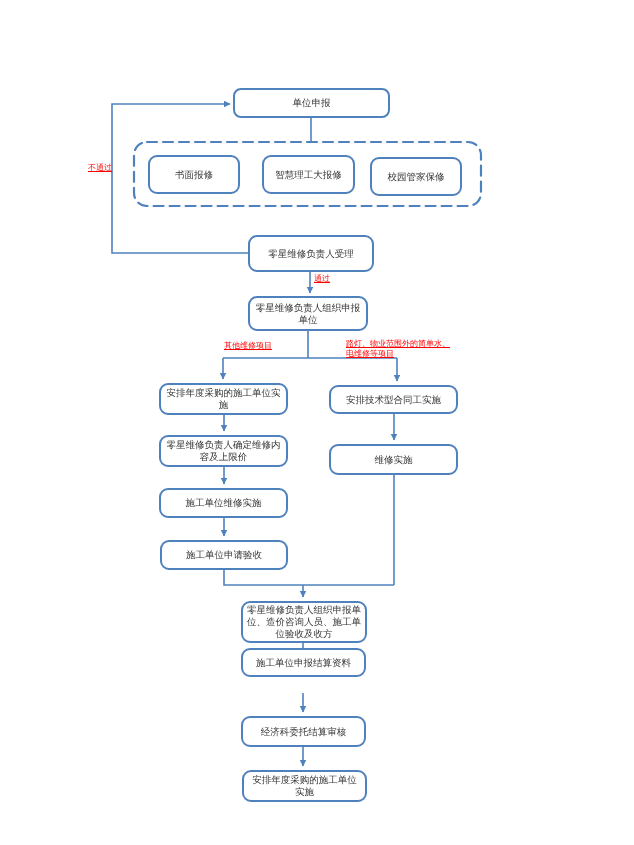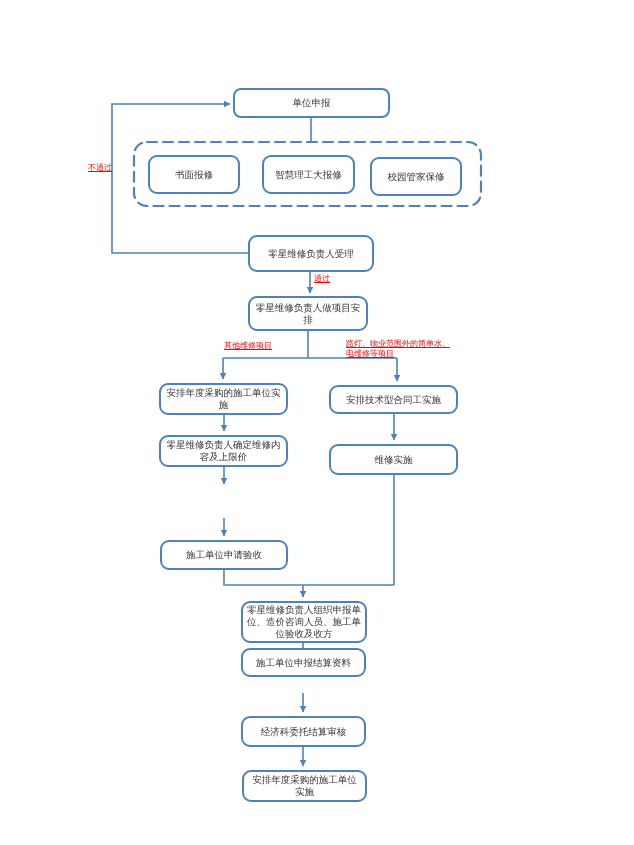--- a/index.html
+++ b/index.html
@@ -97,28 +97,29 @@
   </svg>
 
   <div class="node" style="left:233px;top:88px;width:157px;height:30px;border-radius:8px;">单位申报</div>
 
   <div class="node" style="left:148px;top:155px;width:92px;height:39px;">书面报修</div>
   <div class="node" style="left:262px;top:155px;width:93px;height:39px;">智慧理工大报修</div>
   <div class="node" style="left:370px;top:157px;width:92px;height:39px;">校园管家保修</div>
 
   <div class="node" style="left:248px;top:235px;width:126px;height:37px;text-align:center;">零星维修负责人受理</div>
 
-  <div class="node" style="left:248px;top:296px;width:120px;height:35px;">零星维修负责人做项目安排</div>
+  <div class="node" style="left:248px;top:296px;width:120px;height:35px;">零星维修负责人组织申报单位</div>
 
   <div class="node" style="left:159px;top:383px;width:129px;height:32px;">安排年度采购的施工单位实施</div>
   <div class="node" style="left:329px;top:385px;width:129px;height:29px;">安排技术型合同工实施</div>
 
   <div class="node" style="left:159px;top:435px;width:129px;height:32px;">零星维修负责人确定维修内容及上限价</div>
   <div class="node" style="left:329px;top:444px;width:129px;height:31px;">维修实施</div>
 
+  <div class="node" style="left:159px;top:488px;width:129px;height:30px;">施工单位维修实施</div>
 
   <div class="node" style="left:160px;top:540px;width:128px;height:30px;">施工单位申请验收</div>
 
   <div class="node" style="left:241px;top:601px;width:126px;height:42px;">零星维修负责人组织申报单位、造价咨询人员、施工单位验收及收方</div>
 
   <div class="node" style="left:241px;top:648px;width:125px;height:29px;">施工单位申报结算资料</div>
 
   <div class="node" style="left:241px;top:716px;width:125px;height:31px;">经济科委托结算审核</div>
 
   <div class="node" style="left:242px;top:770px;width:125px;height:32px;">安排年度采购的施工单位实施</div>

